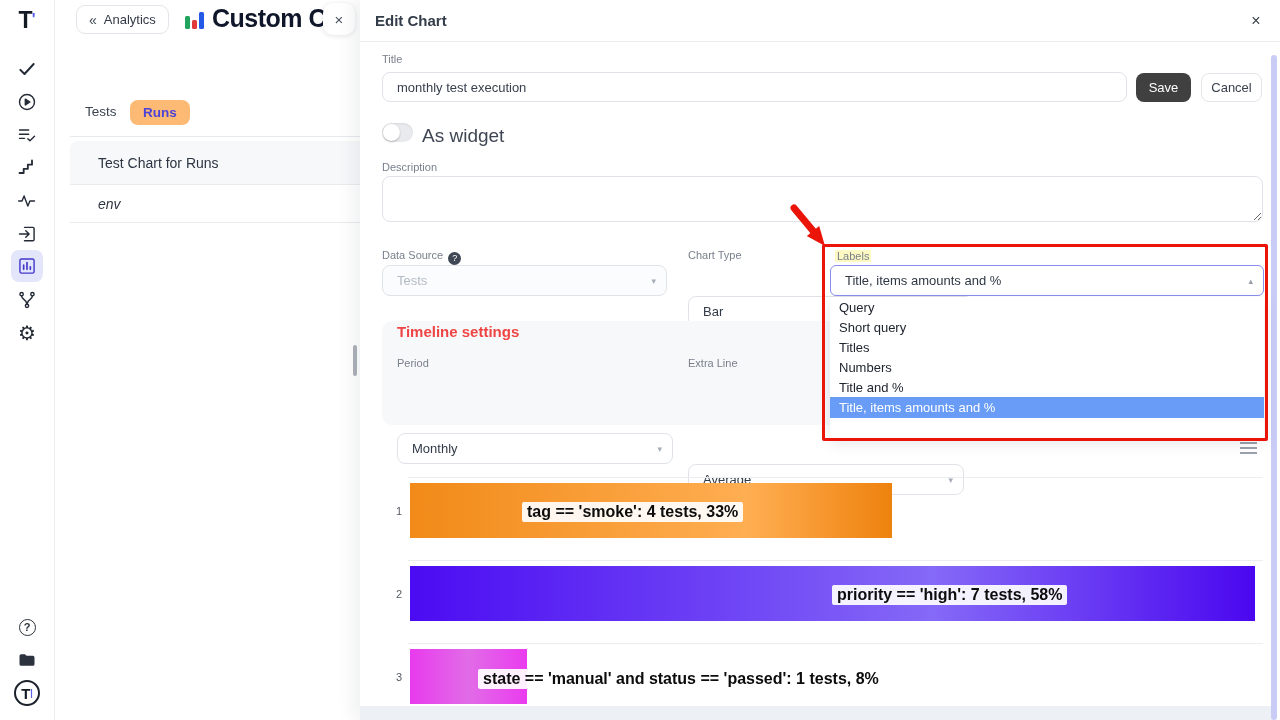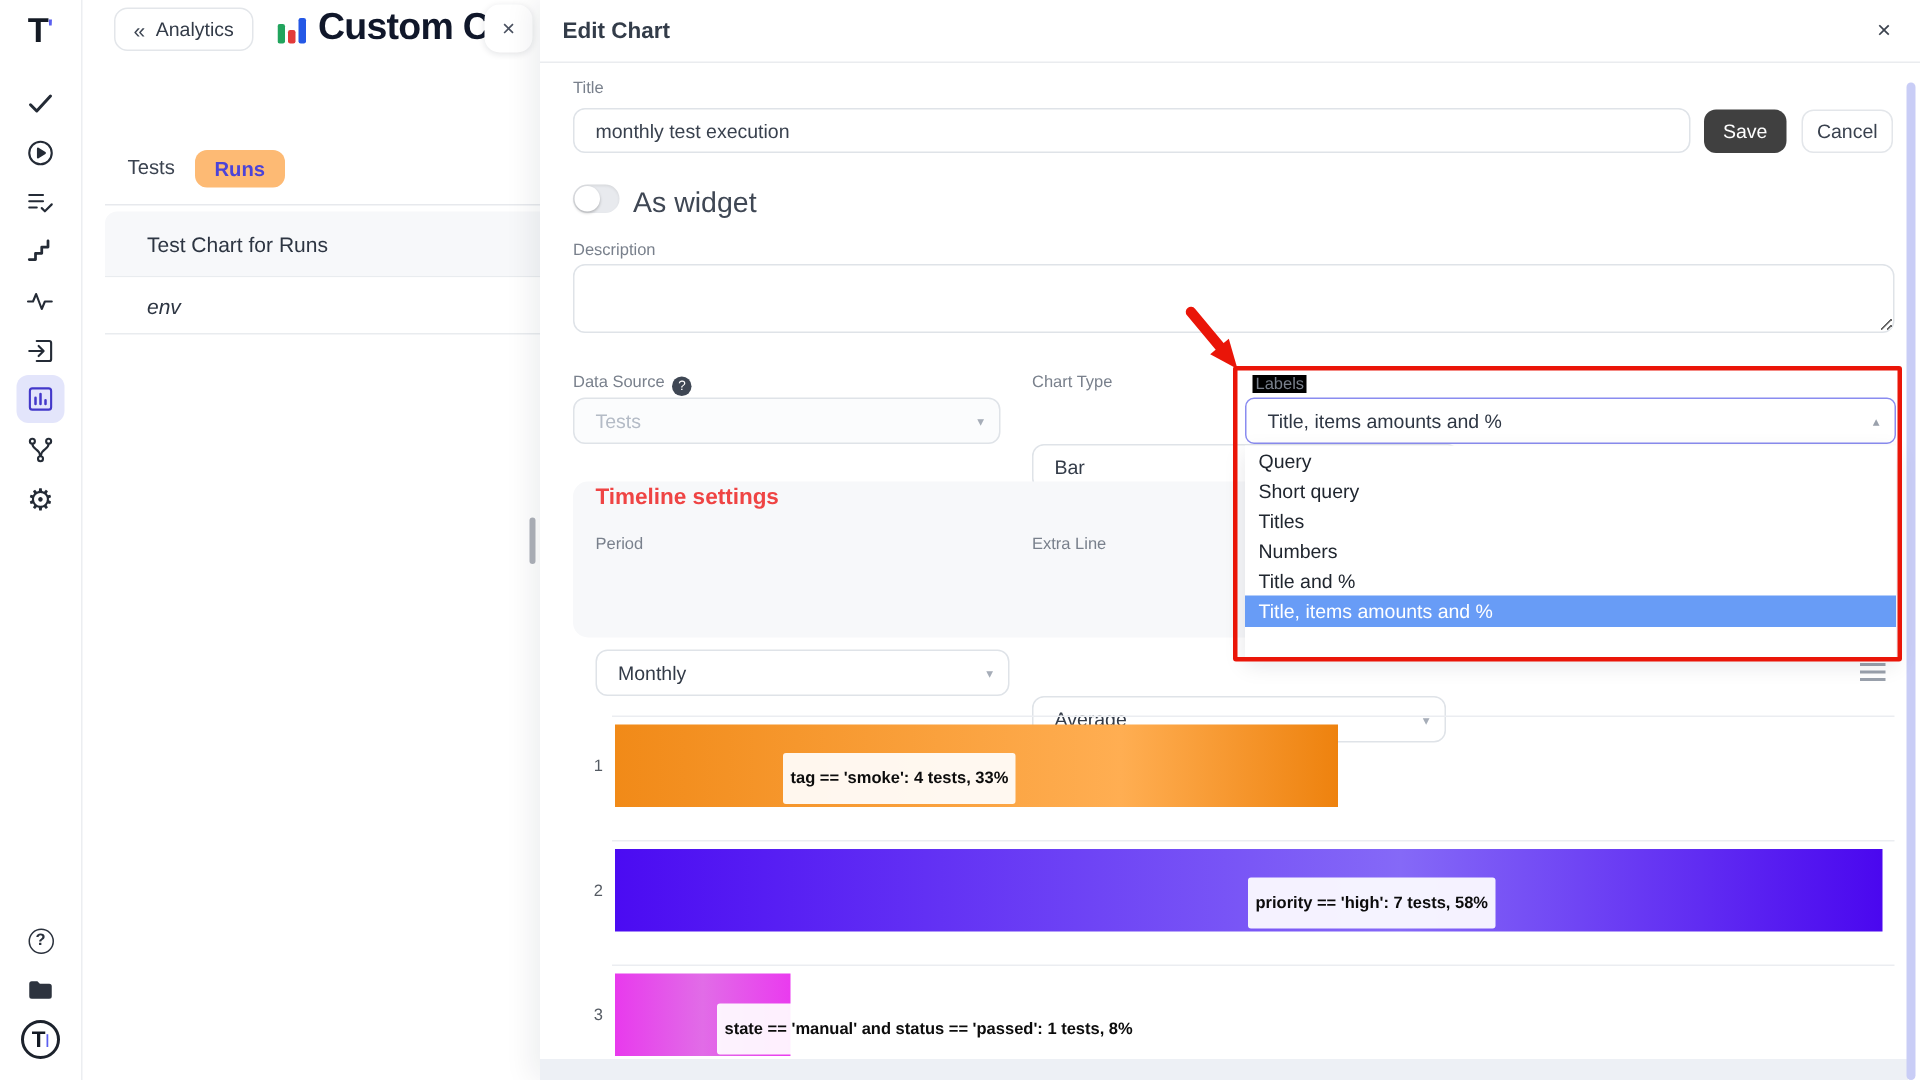--- a/index.html
+++ b/index.html
@@ -76,22 +76,22 @@
              box-shadow:0 5px 14px rgba(15,23,42,.10); }
   .dd-opt { height:20.1px; display:flex; align-items:center; padding:0 9px; font-size:13px; color:#20262f; }
   .dd-opt.selected { background:#689cf6; color:#fff; }
 
   
   .chart-menu { left:880px; top:442px; width:17px; z-index:5; }
   .chart-menu i { display:block; height:2px; background:#9aa1ac; margin-bottom:3px; }
   .bar-row { left:48px; width:855px; border-top:1px solid #ebedf1; }
   .row-num { position:absolute; left:-24px; width:18px; text-align:right; font-size:11px; color:#555b63; }
   .bar { position:absolute; left:2px; top:5px; height:55px; }
-  .bar-label { position:absolute; background:rgba(255,255,255,.92); border-radius:2px; padding:11px 5px;
-               font-size:11px; font-weight:bold; color:#0c0c0c; white-space:nowrap; z-index:2; }
+  .bar-label { position:absolute; background:rgba(255,255,255,.92); border-radius:2px; padding:1px 5px;
+               font-size:16px; font-weight:bold; color:#0c0c0c; white-space:nowrap; z-index:2; }
   .bottom-strip { left:0; top:706px; width:912px; height:14px; background:#edf0f5; }
 
   
   .scroll-left-thumb { left:353px; top:345px; width:4px; height:31px; background:#a7abb3; border-radius:2px; z-index:5; }
 
   
   .anno-rect { left:822px; top:244px; width:446px; height:197px; border:3px solid #ea1508; border-radius:2px; z-index:9; pointer-events:none; }
   .anno-arrow { left:780px; top:200px; z-index:9; pointer-events:none; }
 </style>
 </head>
@@ -237,21 +237,21 @@
     <div class="panel-abs sel" style="left:37px;top:371px;width:276px;height:31px;">
       <span>Monthly</span>
       <span class="caret">▾</span>
     </div>
     <span class="panel-abs fld-label" style="left:328px;top:357px;">Extra Line</span>
     <div class="panel-abs sel" style="left:328px;top:371px;width:276px;height:31px;">
       <span>Average</span>
       <span class="caret">▾</span>
     </div>
 
-    <span class="panel-abs fld-label" style="left:475px;top:250px;z-index:7;background:#000000;padding:0 2px;">Labels</span>
+    <span class="panel-abs fld-label" style="left:475px;top:250px;z-index:7;background:#fef9c3;padding:0 2px;">Labels</span>
     <div class="panel-abs lab-field">
       <span>Title, items amounts and %</span>
       <span class="caret">▴</span>
     </div>
     <div class="panel-abs dd-list">
       <div class="dd-opt">Query</div>
       <div class="dd-opt">Short query</div>
       <div class="dd-opt">Titles</div>
       <div class="dd-opt">Numbers</div>
       <div class="dd-opt">Title and %</div>

